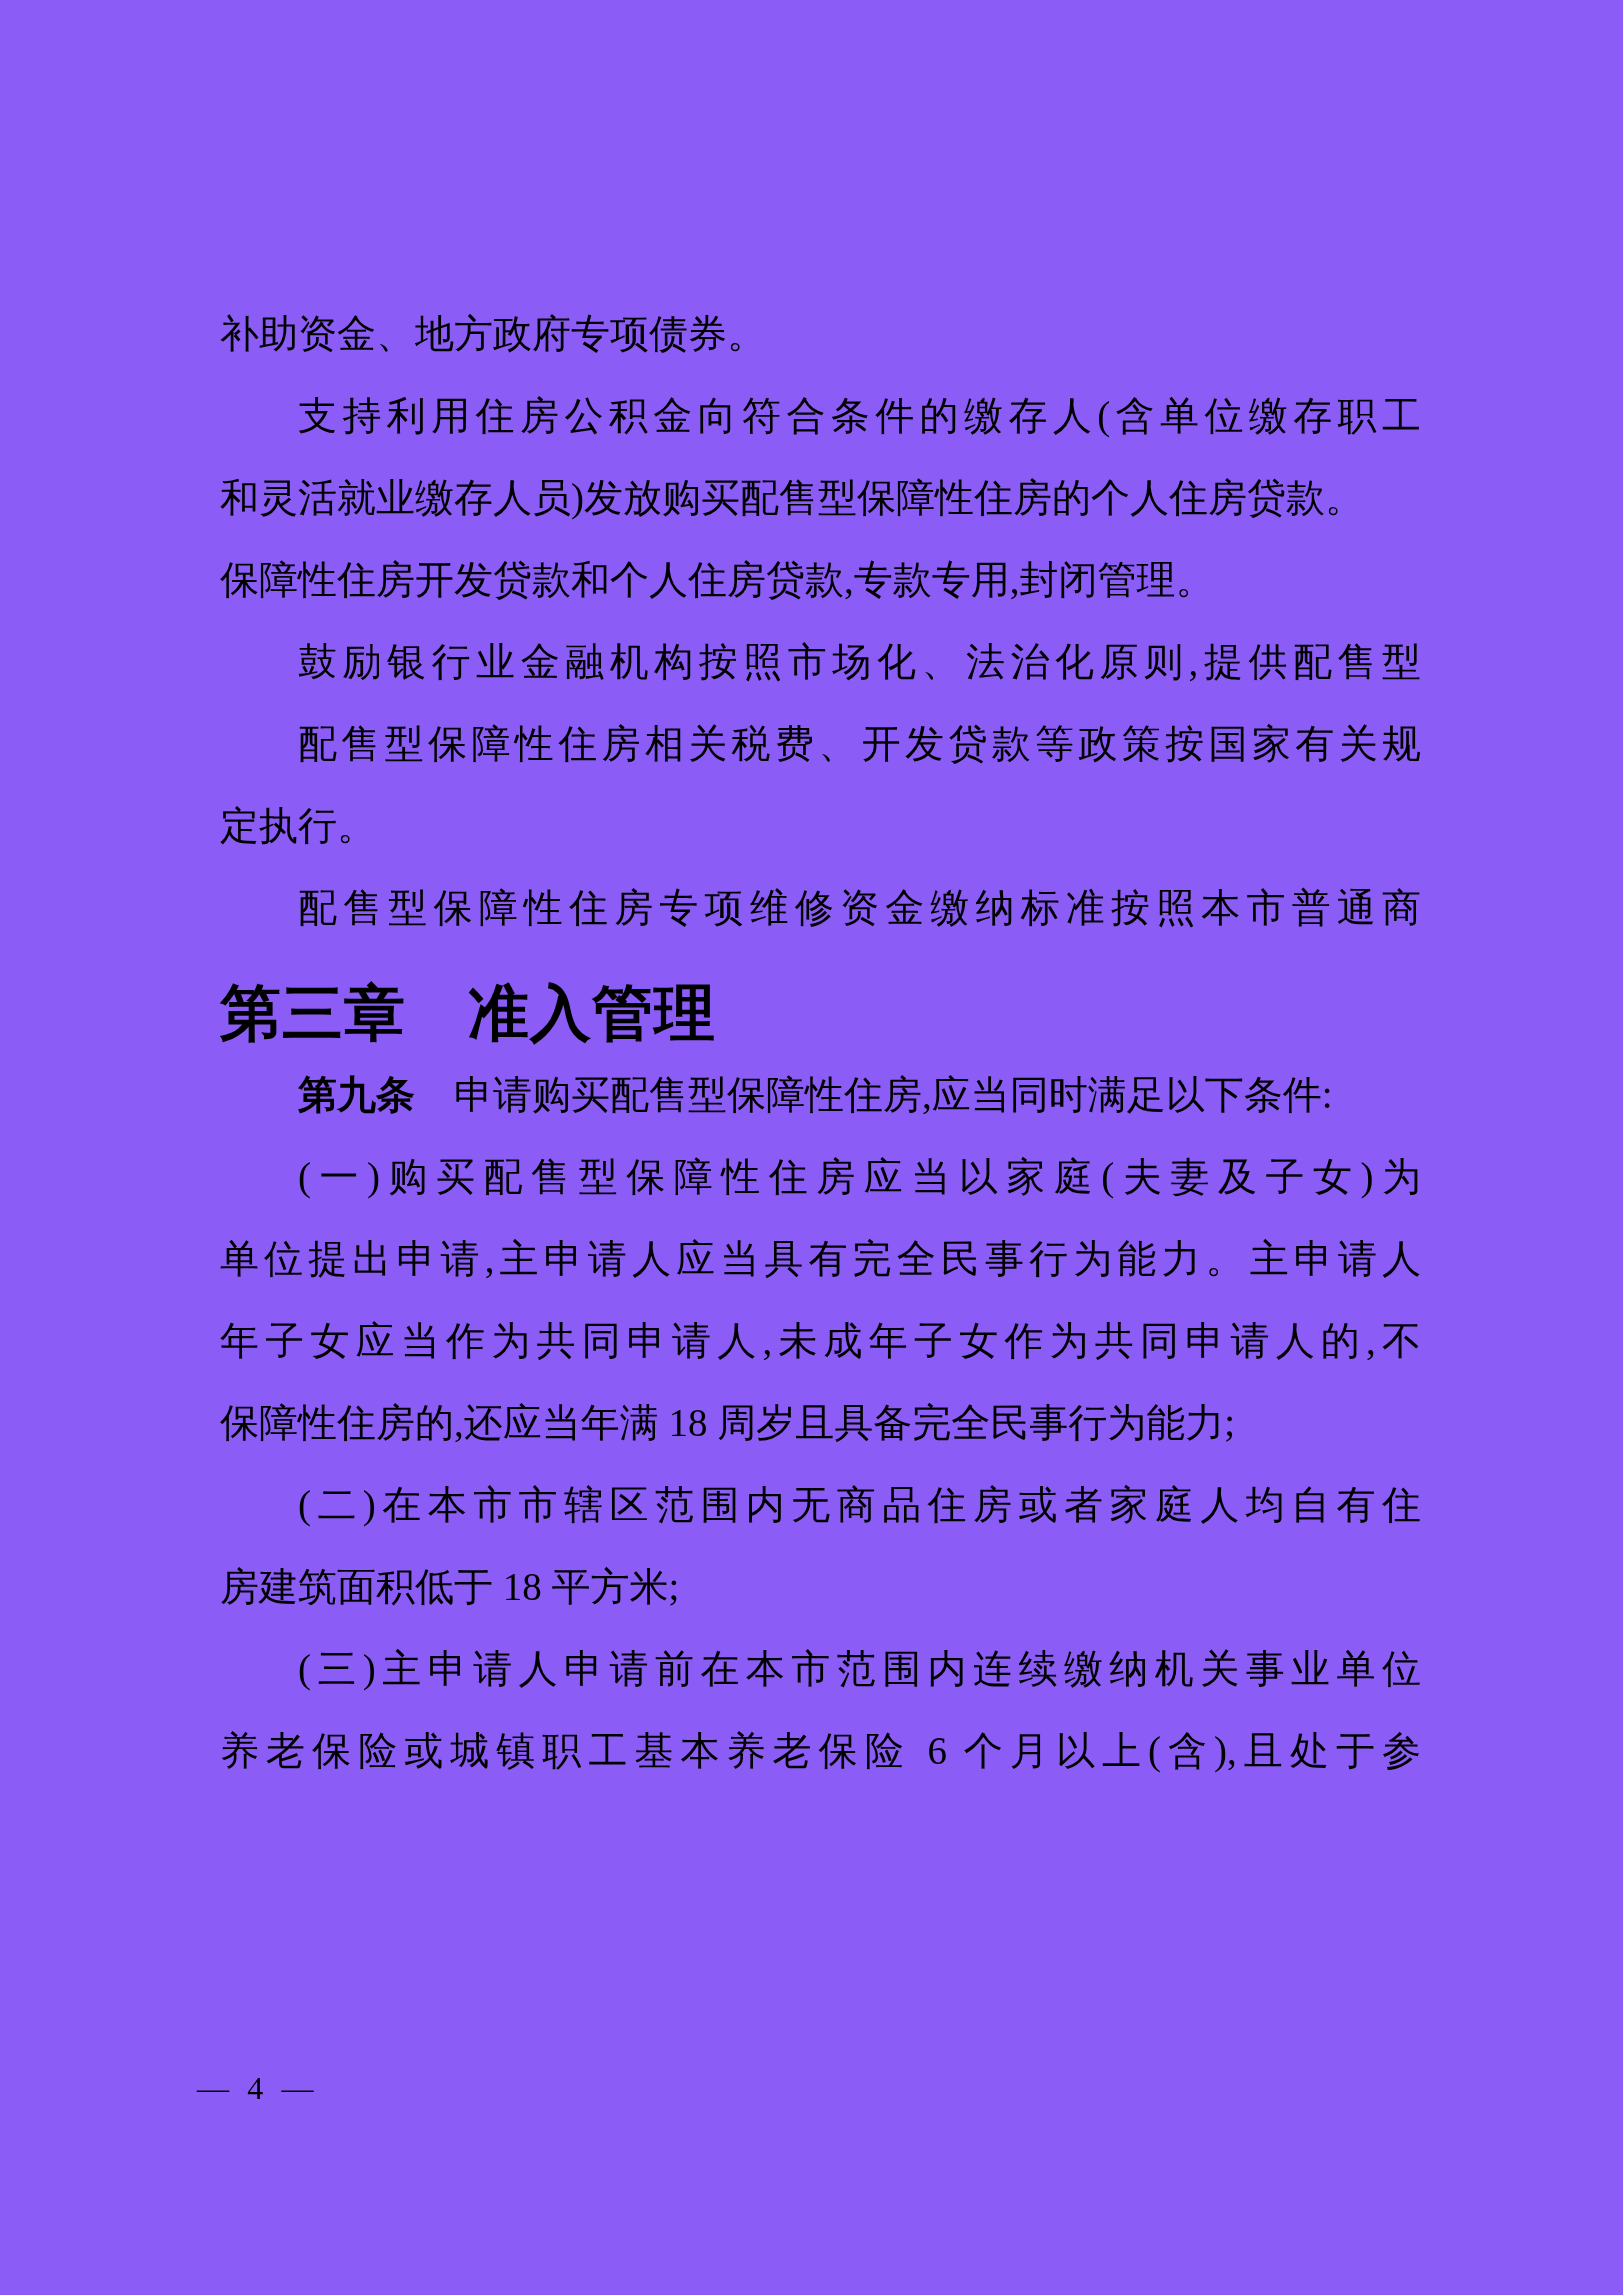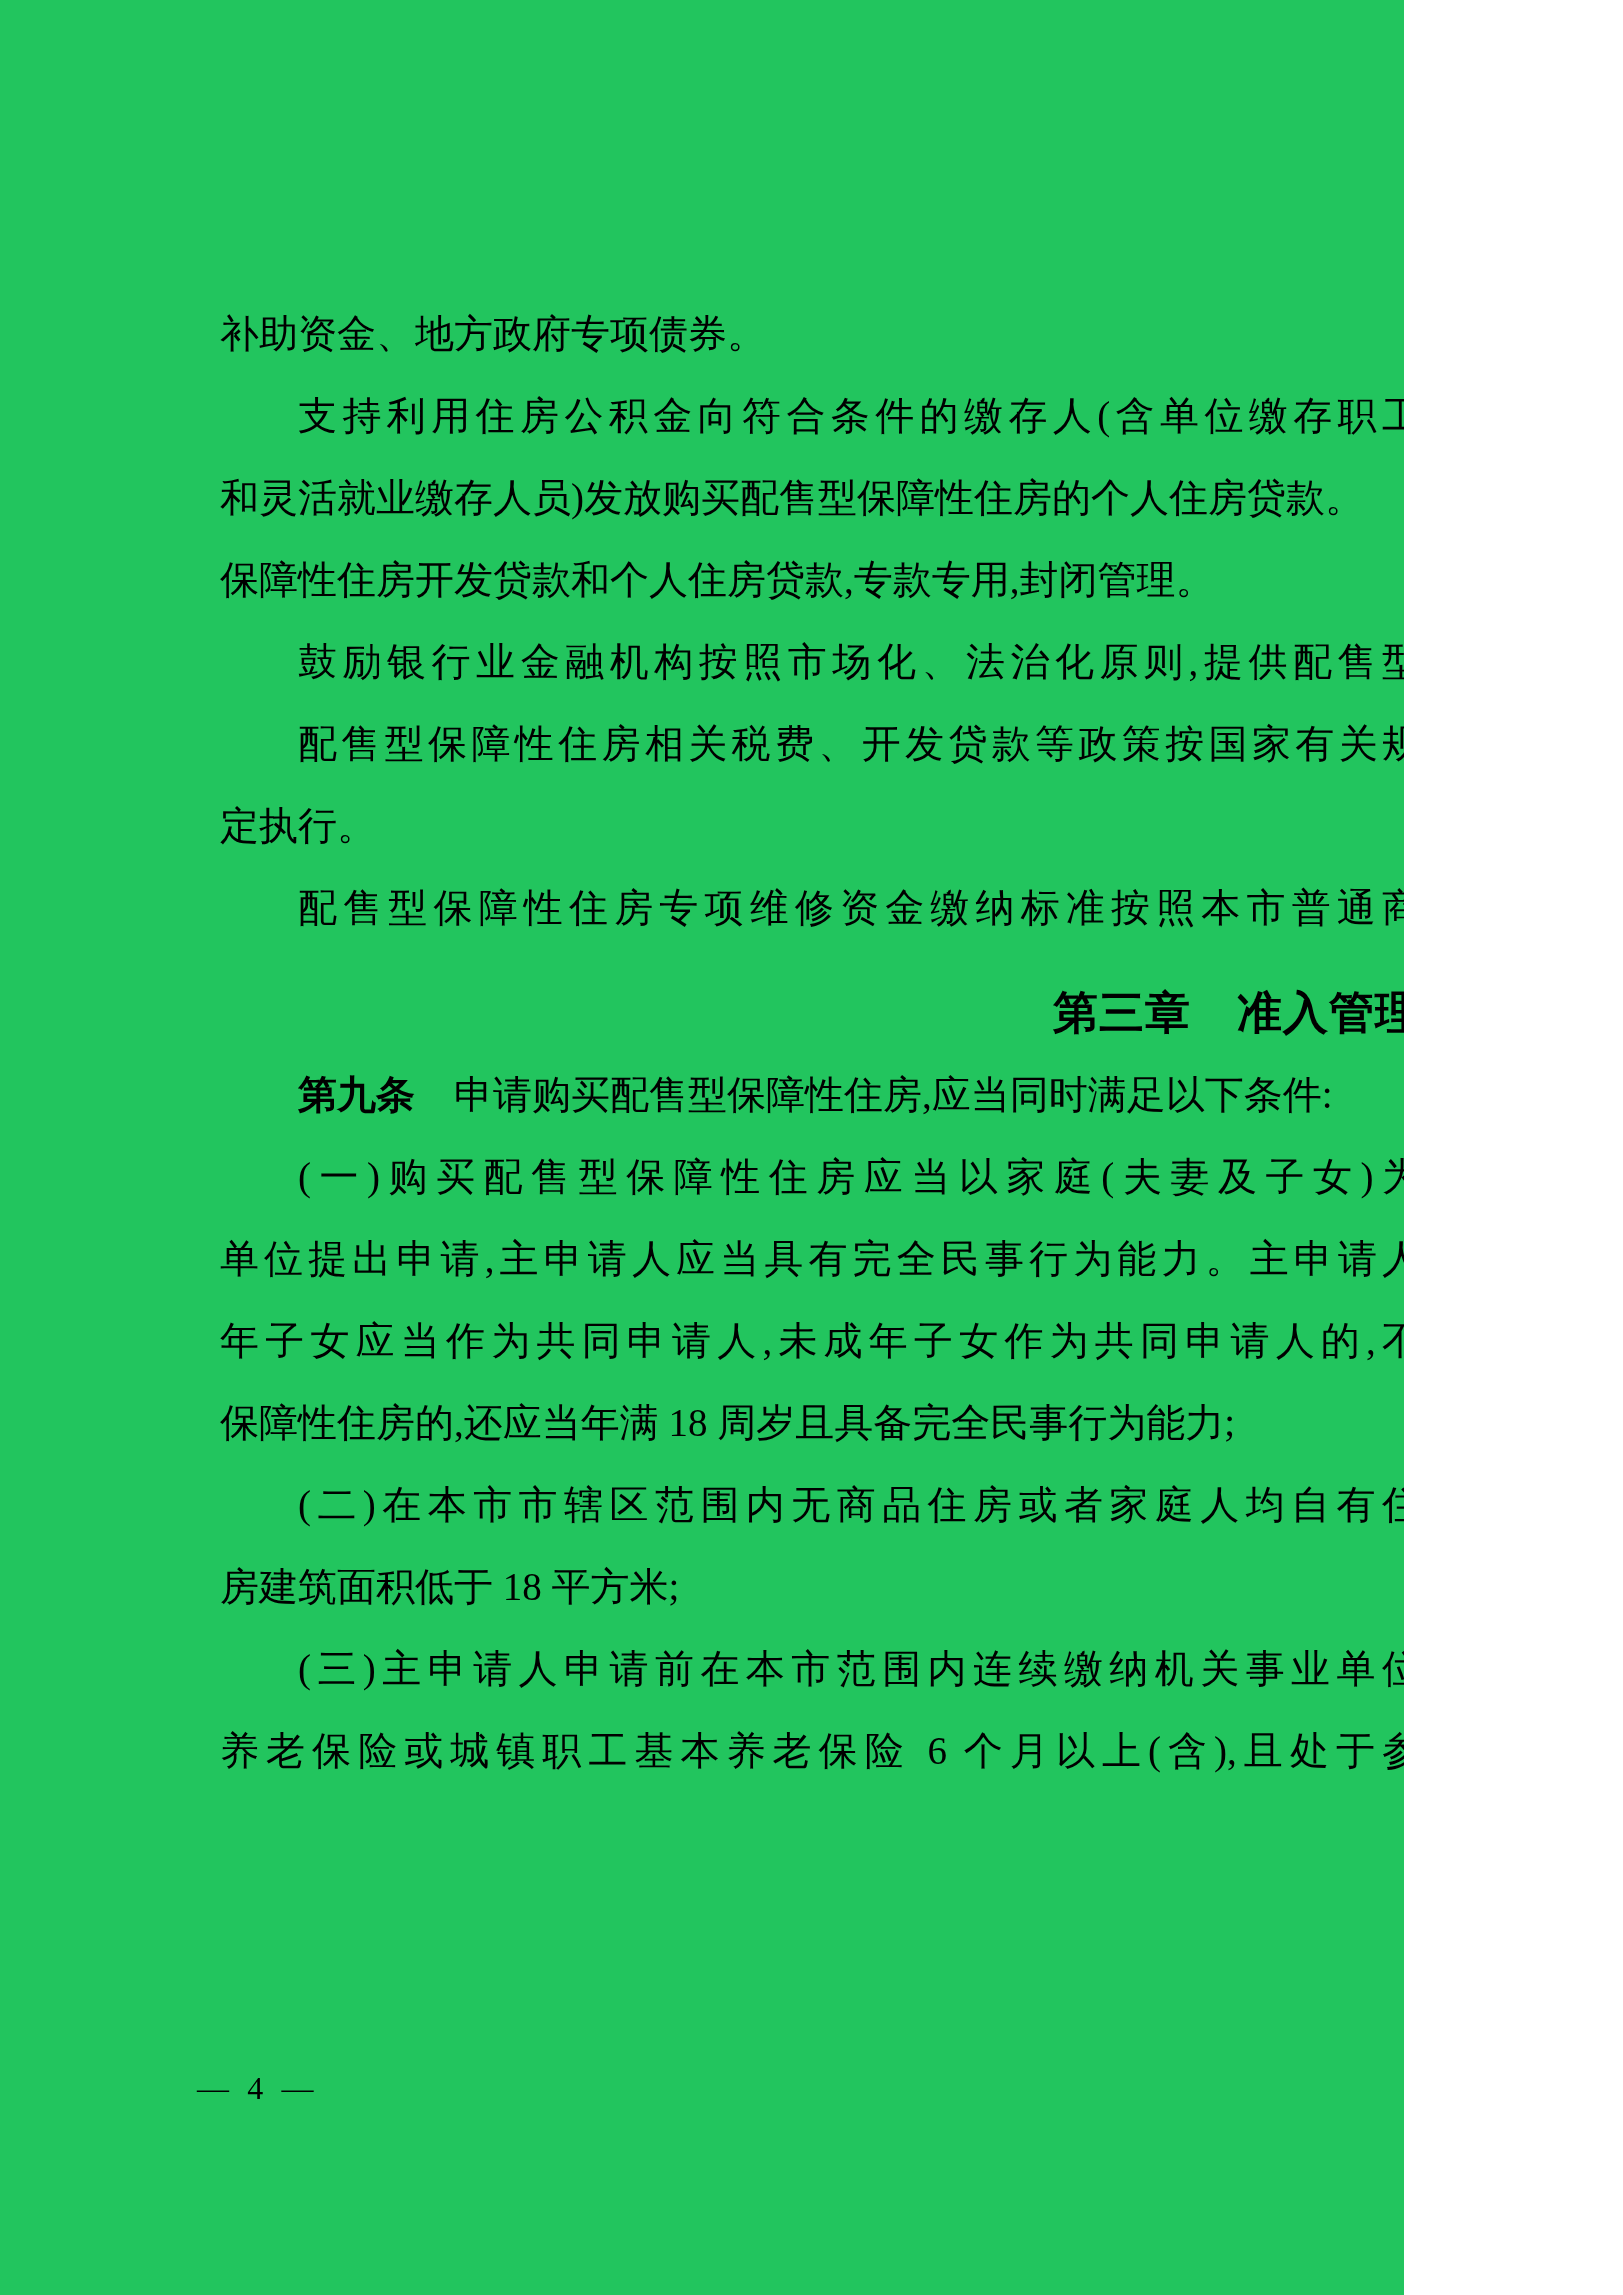--- a/index.html
+++ b/index.html
@@ -2,23 +2,23 @@
 <html style="font-size:8.2px"><head>
 <meta charset="utf-8">
 <style>
   html, body {
     margin: 0;
     padding: 0;
     background: #ffffff;
   }
   .page {
     position: relative;
-    width: 1404px;
+    width: 1623px;
     height: 2295px;
-    background: #22c55e;
+    background: #8b5cf6;
     color: #000000;
     font-family: "Liberation Serif", "DejaVu Serif", serif;
     overflow: hidden;
   }
   .body-block {
     position: absolute;
     left: 220px;
     top: 293px;
     width: 1201px;
   }
@@ -35,25 +35,25 @@
   .line.indent {
     text-indent: 2em;
   }
   .bold-hei {
     font-family: Liberation Serif, serif;
     font-weight: bold;
   }
   .chapter {
     font-family: "Liberation Sans", "DejaVu Sans", sans-serif;
     font-weight: bold;
-    font-size: 45px;
+    font-size: 61px;
     line-height: 82px;
     height: 82px;
     margin-top: 23px;
-    text-align: right;
+    text-align: left;
     text-indent: 0;
     letter-spacing: 1px;
     overflow: hidden;
   }
   .article-line {
     font-size: 39px;
     line-height: 82px;
     height: 82px;
     text-align: justify;
     text-indent: 2em;

